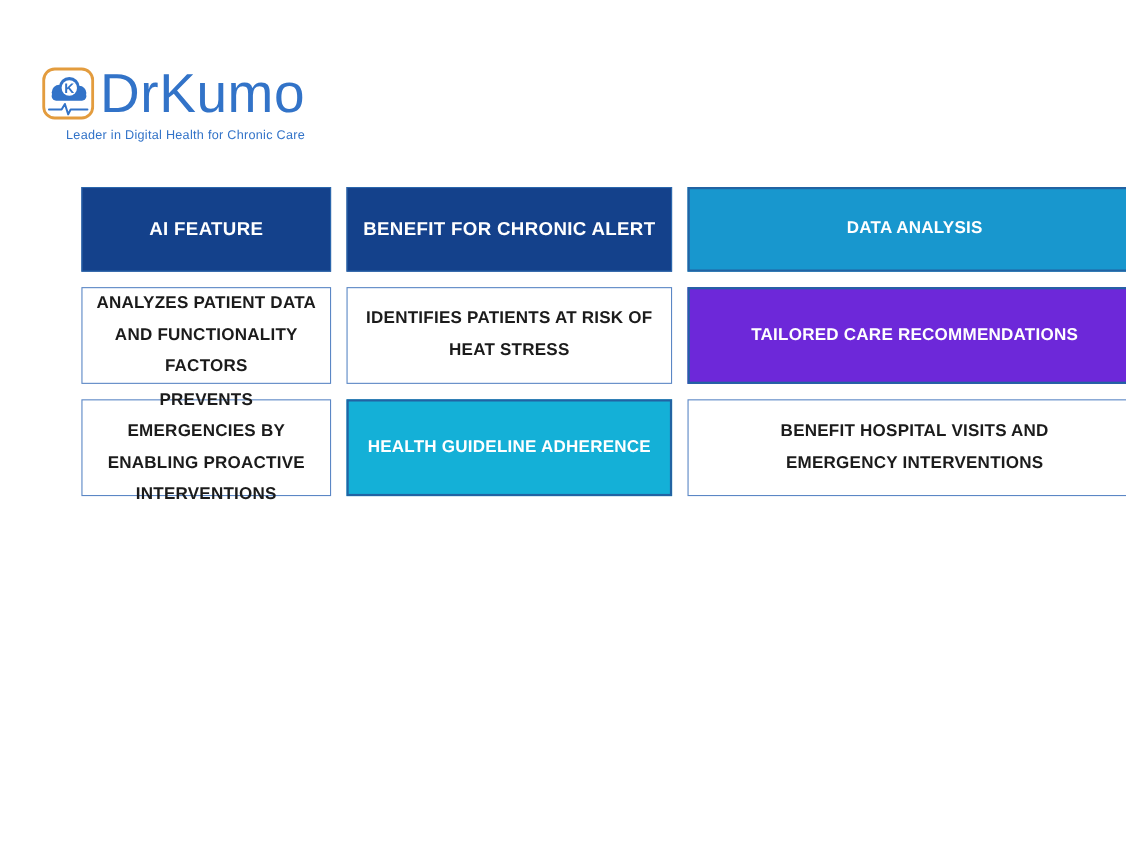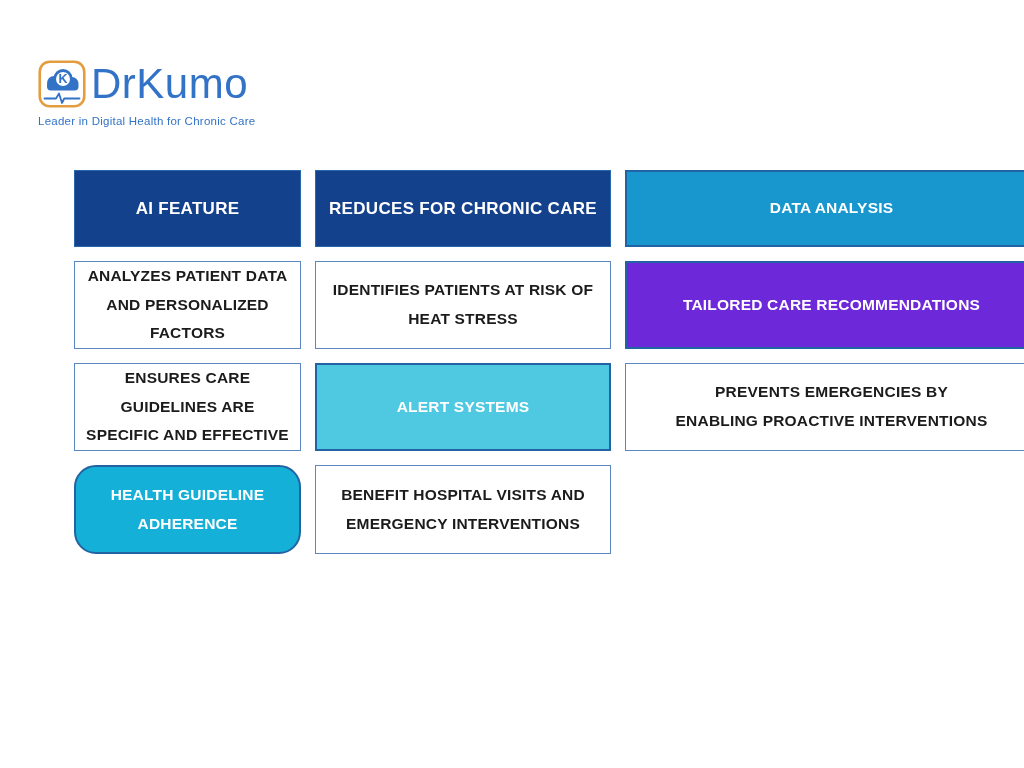--- a/index.html
+++ b/index.html
@@ -26,21 +26,21 @@
     display: flex;
     align-items: center;
     gap: 5px;
   }
   .logo-mark {
     width: 48px;
     height: 48px;
     flex: 0 0 auto;
   }
   .brand-text {
-    font-size: 42px;
+    font-size: 50px;
     line-height: 1;
     color: #3273c8;
     letter-spacing: 0.5px;
     font-weight: 500;
   }
   .tagline {
     margin-top: 7px;
     font-size: 11.5px;
     color: #3273c8;
     letter-spacing: 0.25px;
@@ -121,48 +121,42 @@
     </div>
     <div class="tagline">Leader in Digital Health for Chronic Care</div>
   </div>
 
   <div class="feature-table">
 
     <div class="cell header-cell">
       <span>AI FEATURE</span>
     </div>
     <div class="cell header-cell">
-      <span>REDUCES FOR CHRONIC CARE</span>
+      <span>BENEFIT FOR CHRONIC ALERT</span>
     </div>
 
     <div class="cell feature-cell" style="background-color: rgb(24, 151, 206);">
       <span>DATA ANALYSIS</span>
     </div>
     <div class="cell body-cell">
-      <span class="wrap-mid">ANALYZES PATIENT DATA AND PERSONALIZED FACTORS</span>
+      <span class="wrap-mid">ANALYZES PATIENT DATA AND FUNCTIONALITY FACTORS</span>
     </div>
     <div class="cell body-cell">
       <span class="wrap-wide">IDENTIFIES PATIENTS AT RISK OF HEAT STRESS</span>
     </div>
 
     <div class="cell feature-cell" style="background-color: #6d28d9;">
       <span>TAILORED CARE RECOMMENDATIONS</span>
     </div>
-    <div class="cell body-cell">
-      <span class="wrap-wide">ENSURES CARE GUIDELINES ARE SPECIFIC AND EFFECTIVE</span>
-    </div>
 
-    <div class="cell feature-cell" style="background-color: rgb(79, 201, 226);">
-      <span>ALERT SYSTEMS</span>
-    </div>
     <div class="cell body-cell">
       <span class="wrap-wide">PREVENTS EMERGENCIES BY ENABLING PROACTIVE INTERVENTIONS</span>
     </div>
 
-    <div class="cell feature-cell" style="background-color: rgb(20, 176, 215); border-radius: 22px;">
+    <div class="cell feature-cell" style="background-color: rgb(20, 176, 215);">
       <span>HEALTH GUIDELINE ADHERENCE</span>
     </div>
     <div class="cell body-cell">
       <span class="wrap-wide">BENEFIT HOSPITAL VISITS AND EMERGENCY INTERVENTIONS</span>
     </div>
 
   </div>
 </div>
 
 </body></html>

